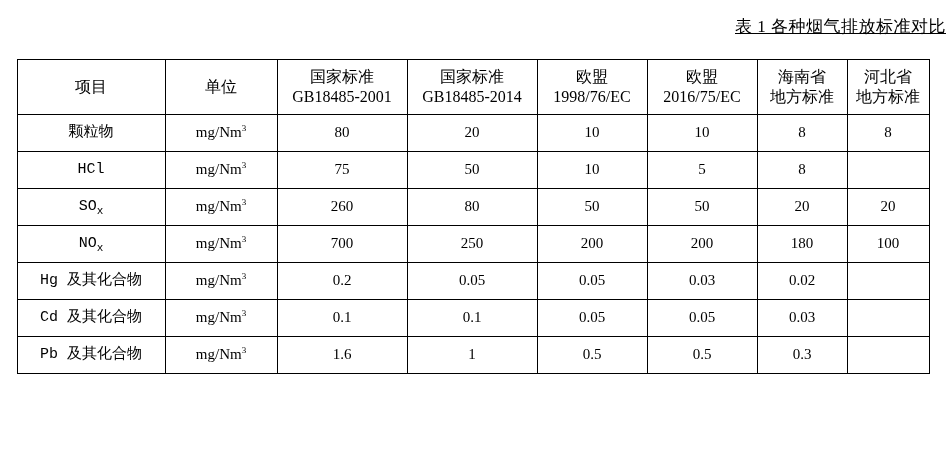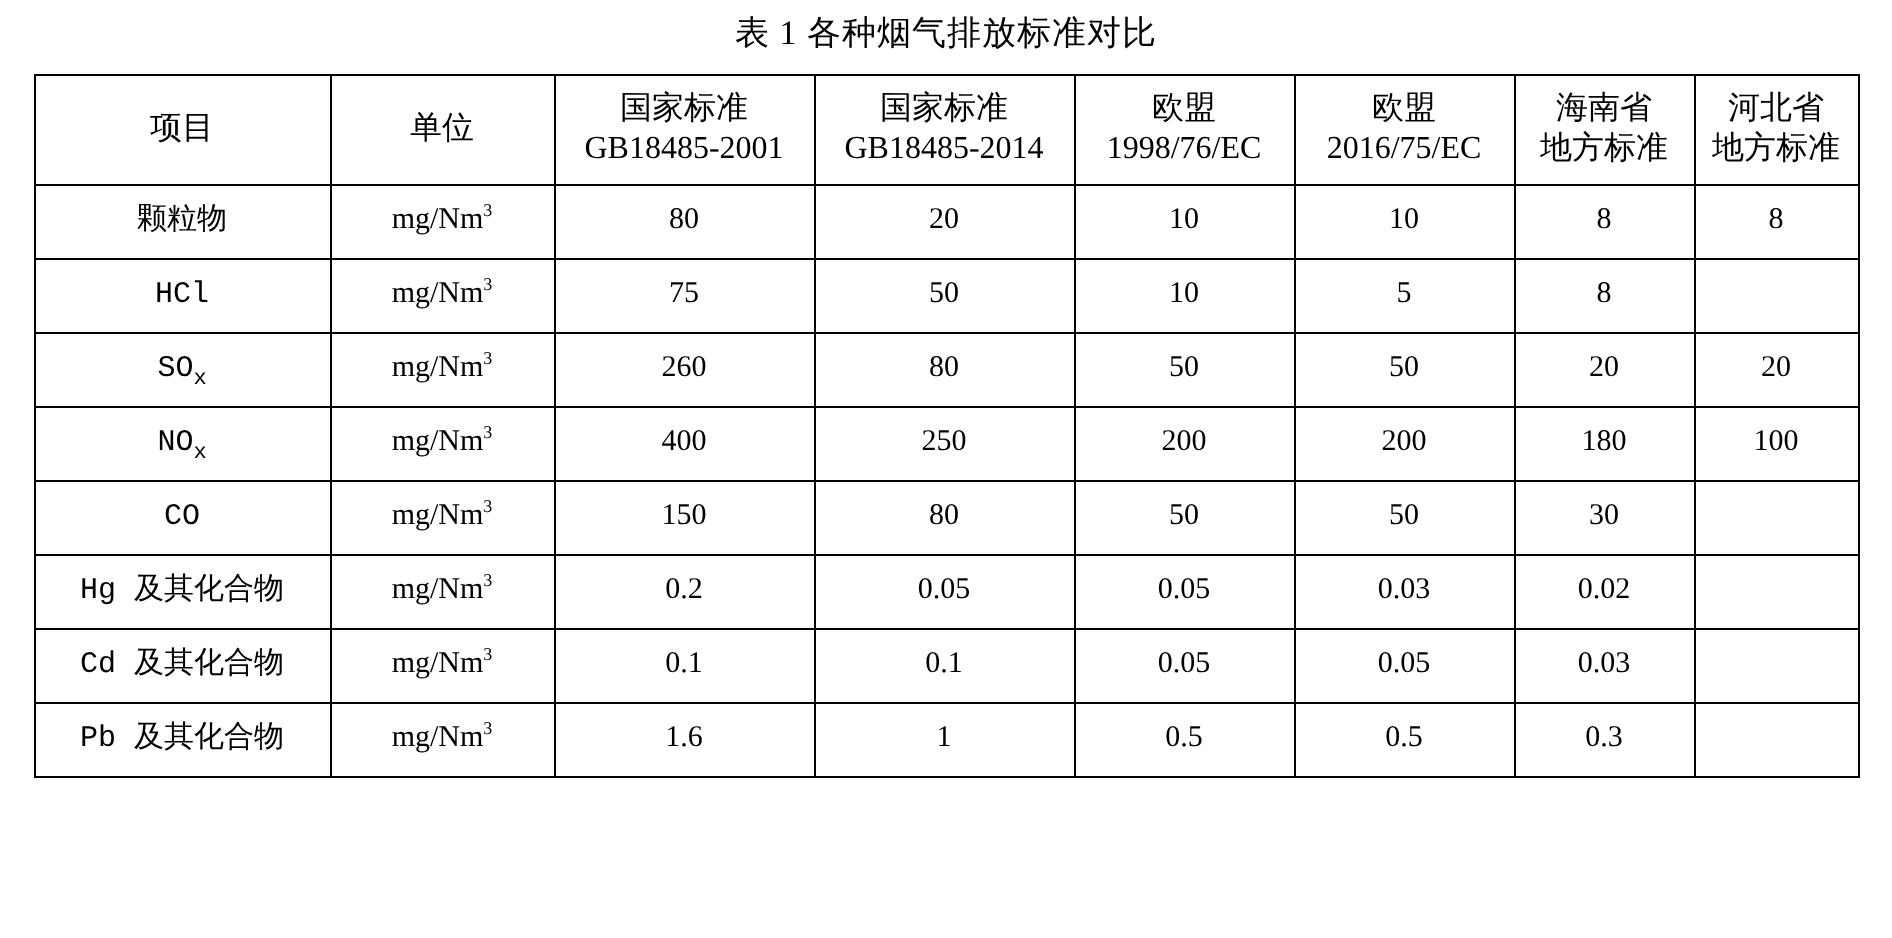--- a/index.html
+++ b/index.html
@@ -14,31 +14,32 @@
     color: #000000;
     overflow: hidden;
   }
   .page {
     position: relative;
     width: 946px;
     height: 469px;
     box-sizing: border-box;
   }
   .caption {
-    text-align: center;
+    text-align: right;
     font-size: 17px;
     font-weight: 500;
     letter-spacing: 0.5px;
-    padding-top: 5px;
+    padding-top: 15px;
     padding-bottom: 9px;
+    text-decoration: underline;
   }
   table.stdtable {
     border-collapse: collapse;
     width: 912px;
-    margin: 0 auto;
+    margin: 12px auto;
     table-layout: fixed;
   }
   table.stdtable td {
     border: 1px solid #000000;
     text-align: center;
     vertical-align: middle;
     font-size: 15px;
     padding: 2px 1px;
     line-height: 1.15;
     white-space: nowrap;
@@ -158,38 +159,28 @@
           <td>260</td>
           <td>80</td>
           <td>50</td>
           <td>50</td>
           <td>20</td>
           <td>20</td>
         </tr>
         <tr class="body">
           <td class="item-cell">NO<span class="sub">x</span></td>
           <td class="unit-cell">mg/Nm<sup>3</sup></td>
-          <td>400</td>
+          <td>700</td>
           <td>250</td>
           <td>200</td>
           <td>200</td>
           <td>180</td>
           <td>100</td>
         </tr>
         <tr class="body">
-          <td class="item-cell">CO</td>
-          <td class="unit-cell">mg/Nm<sup>3</sup></td>
-          <td>150</td>
-          <td>80</td>
-          <td>50</td>
-          <td>50</td>
-          <td>30</td>
-          <td></td>
-        </tr>
-        <tr class="body">
           <td class="item-cell">Hg 及其化合物</td>
           <td class="unit-cell">mg/Nm<sup>3</sup></td>
           <td>0.2</td>
           <td>0.05</td>
           <td>0.05</td>
           <td>0.03</td>
           <td>0.02</td>
           <td></td>
         </tr>
         <tr class="body">

